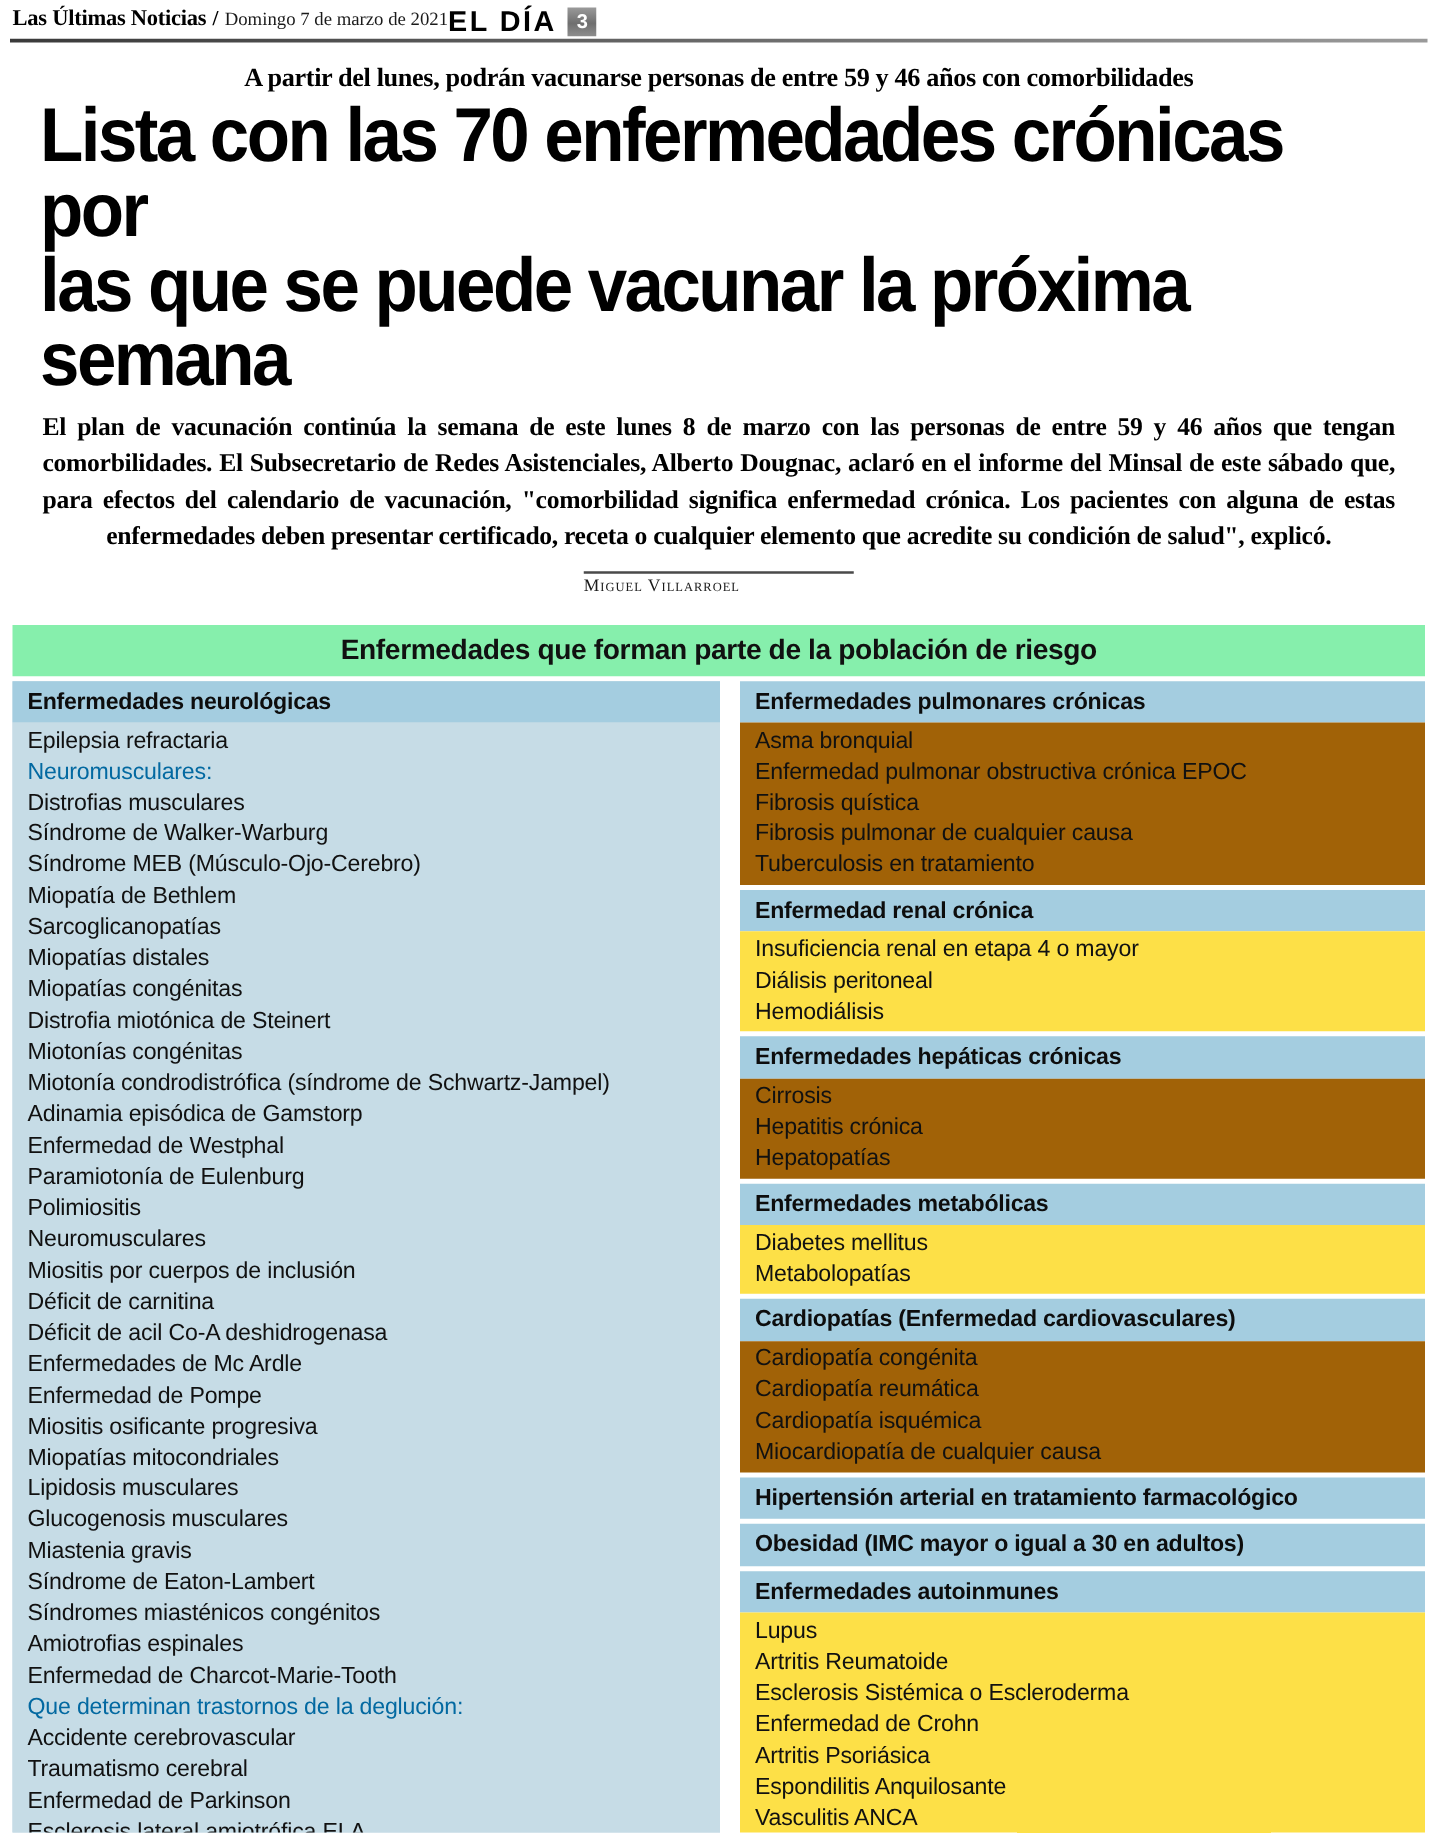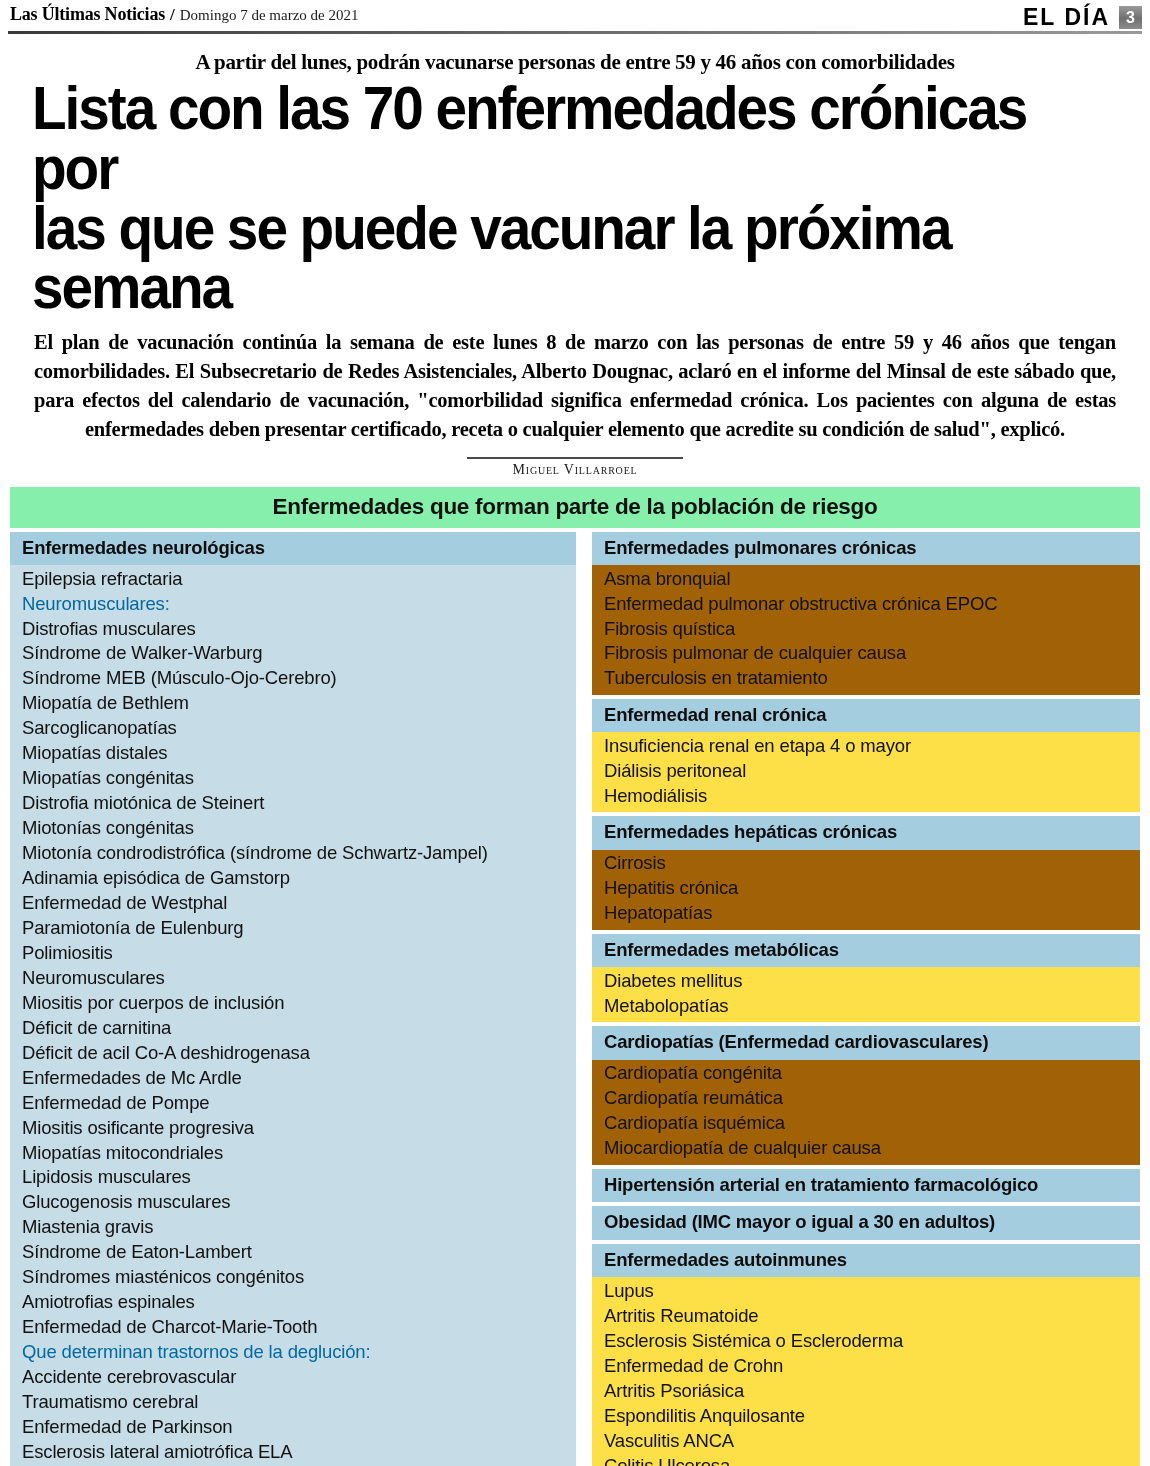--- a/index.html
+++ b/index.html
@@ -17,21 +17,20 @@
     position: relative;
   }
 
   
   .masthead {
     position: relative;
     height: 38px;
     padding: 4px 8px 0 10px;
     display: flex;
     align-items: flex-start;
-    justify-content: space-between;
   }
   .masthead-left {
     display: flex;
     align-items: baseline;
     gap: 5px;
     white-space: nowrap;
   }
   .paper-name {
     font-family: "Liberation Serif", serif;
     font-weight: bold;
@@ -110,23 +109,23 @@
     font-weight: bold;
     font-size: 20.5px;
     line-height: 1.42;
     text-align: justify;
     text-align-last: center;
     color: #000;
     padding: 4px 10px 0 10px;
     letter-spacing: -0.25px;
   }
   .byline-wrap {
-    margin: 12px auto 9px;
+    margin: 12px auto 22px;
     width: 216px;
-    text-align: center;
+    text-align: left;
   }
   .byline-rule {
     height: 2px;
     background: #4a4a4a;
     margin-bottom: 3px;
   }
   .byline {
     font-family: "Liberation Serif", serif;
     font-size: 14px;
     font-variant: small-caps;

